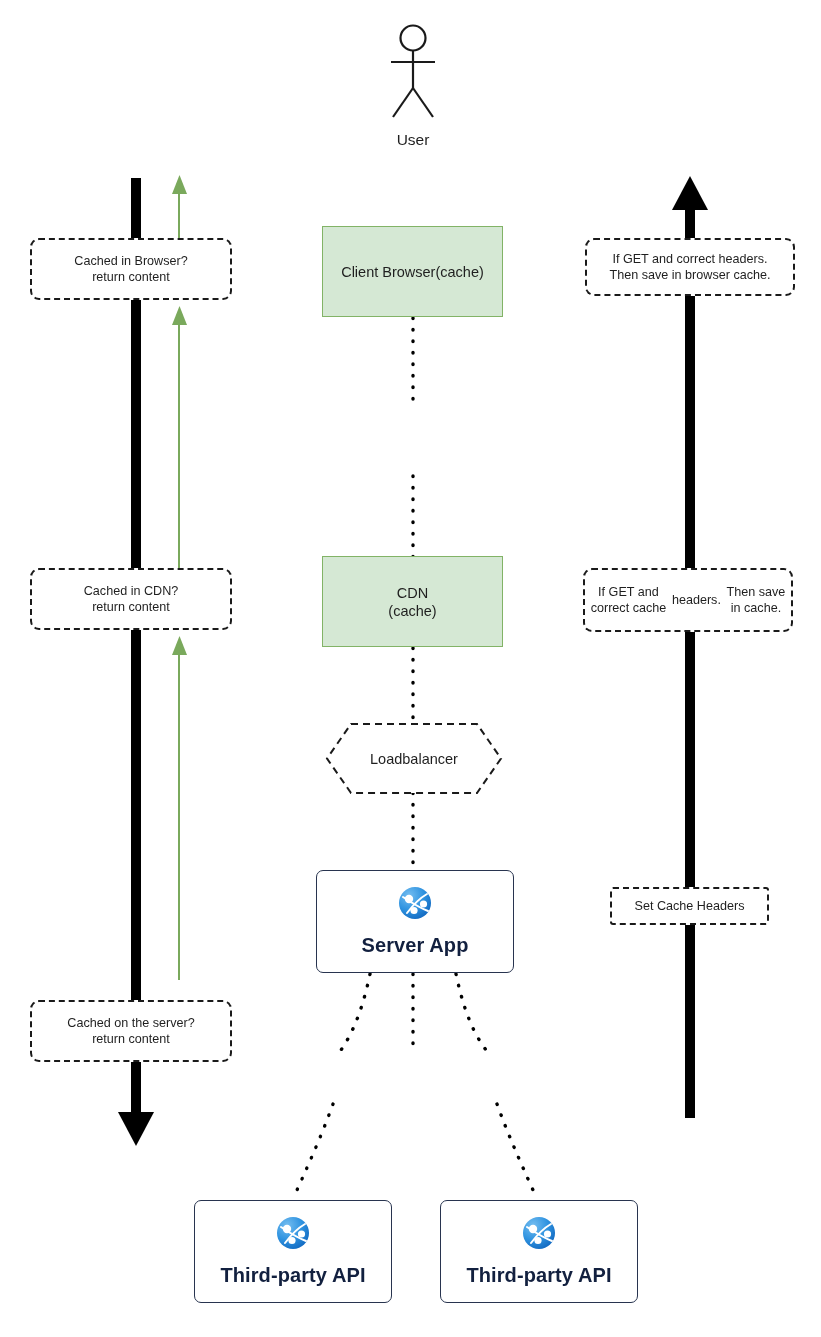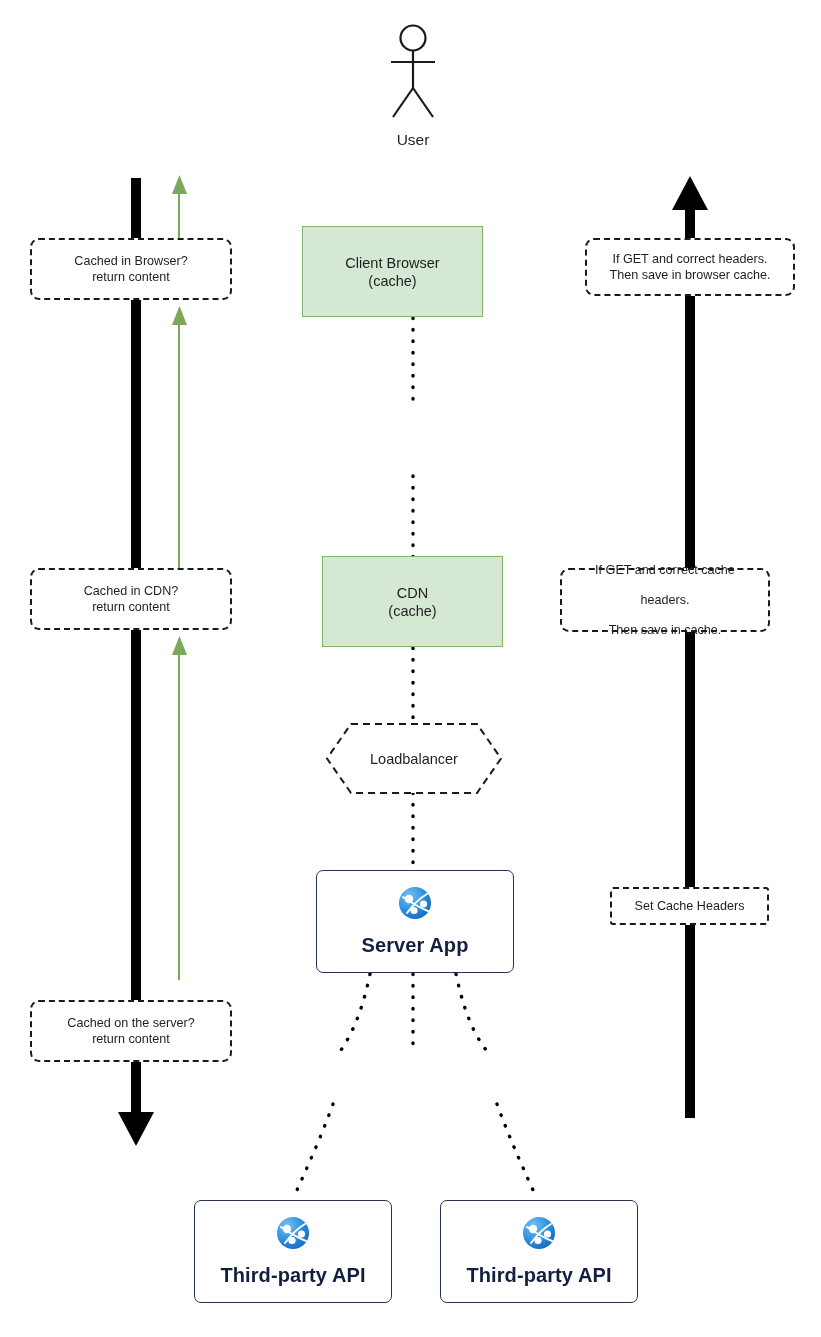--- a/index.html
+++ b/index.html
@@ -86,21 +86,21 @@
   <div class="abs dashed-note ctr" style="left:30px;top:1000px;width:202px;height:62px;flex-direction:column;">
     <div class="lbl-sm">Cached on the server?</div>
     <div class="lbl-sm">return content</div>
   </div>
 
   <div class="abs dashed-note ctr" style="left:585px;top:238px;width:210px;height:58px;flex-direction:column;">
     <div class="lbl-sm">If GET and correct headers.</div>
     <div class="lbl-sm">Then save in browser cache.</div>
   </div>
 
-  <div class="abs dashed-note ctr" style="left:560px;top:568px;width:210px;height:64px;flex-direction:column;gap:14px;">
+  <div class="abs dashed-note ctr" style="left:583px;top:568px;width:210px;height:64px;flex-direction:row;">
     <div class="lbl-sm">If GET and correct cache</div>
     <div class="lbl-sm">headers.</div>
     <div class="lbl-sm">Then save in cache.</div>
   </div>
 
   <div class="abs dashed-note sharp ctr" style="left:610px;top:887px;width:159px;height:38px;align-items:center;">
     <div class="lbl-sm">Set Cache Headers</div>
   </div>
 
   <svg class="abs" style="left:0px;top:0px;width:821px;height:1337px;pointer-events:none;" width="821" height="1337" viewBox="0 0 821 1337">
@@ -116,21 +116,21 @@
 
       <line x1="413" y1="974" x2="413" y2="1050"></line>
       <path d="M370 974 C 362 1012 352 1034 341 1050"></path>
       <path d="M456 974 C 464 1012 474 1034 486 1050"></path>
 
       <path d="M333 1104 C 320 1140 305 1172 293 1199"></path>
       <path d="M497 1104 C 510 1140 525 1172 537 1199"></path>
     </g>
   </svg>
 
-  <div class="abs green-box ctr" style="left:302px;top:226px;width:181px;height:91px;flex-direction:column;">
+  <div class="abs green-box ctr" style="left:322px;top:226px;width:181px;height:91px;flex-direction:row;">
     <div class="lbl">Client Browser</div>
     <div class="lbl">(cache)</div>
   </div>
 
 
   <div class="abs green-box ctr" style="left:322px;top:556px;width:181px;height:91px;flex-direction:column;">
     <div class="lbl">CDN</div>
     <div class="lbl">(cache)</div>
   </div>
 

